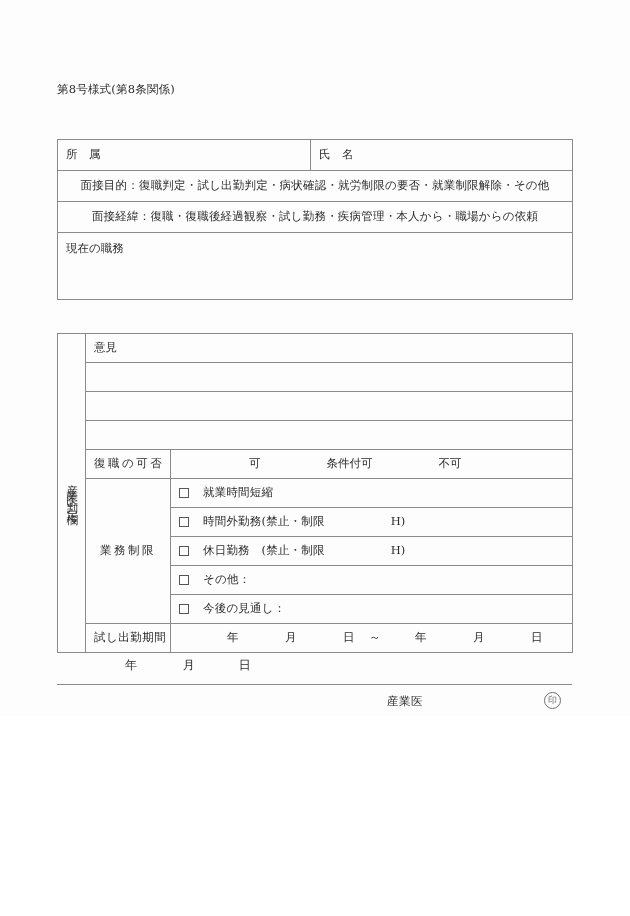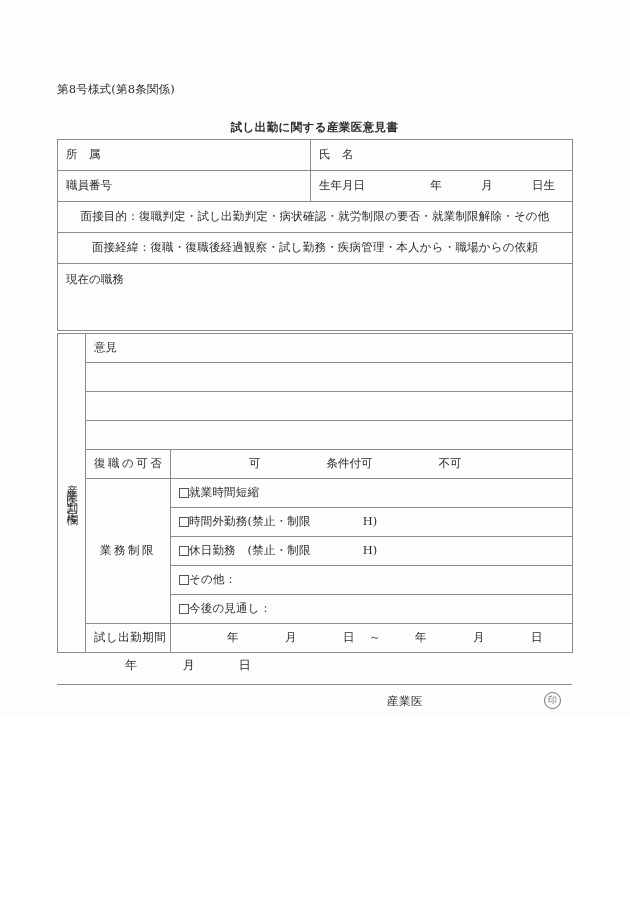--- a/index.html
+++ b/index.html
@@ -115,21 +115,21 @@
     align-items: center;
     justify-content: flex-start;
     padding-left: 70px;
     gap: 66px;
   }
 
   
   .chk-line {
     display: flex;
     align-items: center;
-    gap: 0;
+    gap: 14px;
   }
   .chk-box {
     display: inline-block;
     width: 8px;
     height: 8px;
     border: 1px solid #555;
     background: #fdfdfd;
     flex: 0 0 auto;
   }
   .chk-text { letter-spacing: 0.2px; }
@@ -196,43 +196,30 @@
     color: #6e6e6e;
   }
 </style>
 </head>
 <body>
 
 <div class="page">
 
   <div class="form-no">第8号様式(第8条関係)</div>
 
-  <div class="doc-title">試し出勤に関する産業医意見書</div>
 
   <table class="tbl" id="table-identity">
     <colgroup>
       <col style="width:253px">
       <col style="width:262px">
     </colgroup>
     <tbody>
       <tr>
         <td>所　属</td>
         <td>氏　名</td>
-      </tr>
-      <tr>
-        <td>職員番号</td>
-        <td>
-          <span>生年月日</span>
-          <span style="display:inline-block;width:58px"></span>
-          <span>年</span>
-          <span style="display:inline-block;width:32px"></span>
-          <span>月</span>
-          <span style="display:inline-block;width:32px"></span>
-          <span>日生</span>
-        </td>
       </tr>
       <tr>
         <td colspan="2" class="wide">面接目的：復職判定・試し出勤判定・病状確認・就労制限の要否・就業制限解除・その他</td>
       </tr>
       <tr>
         <td colspan="2" class="wide">面接経緯：復職・復職後経過観察・試し勤務・疾病管理・本人から・職場からの依頼</td>
       </tr>
       <tr>
         <td colspan="2" class="tall">現在の職務</td>
       </tr>

